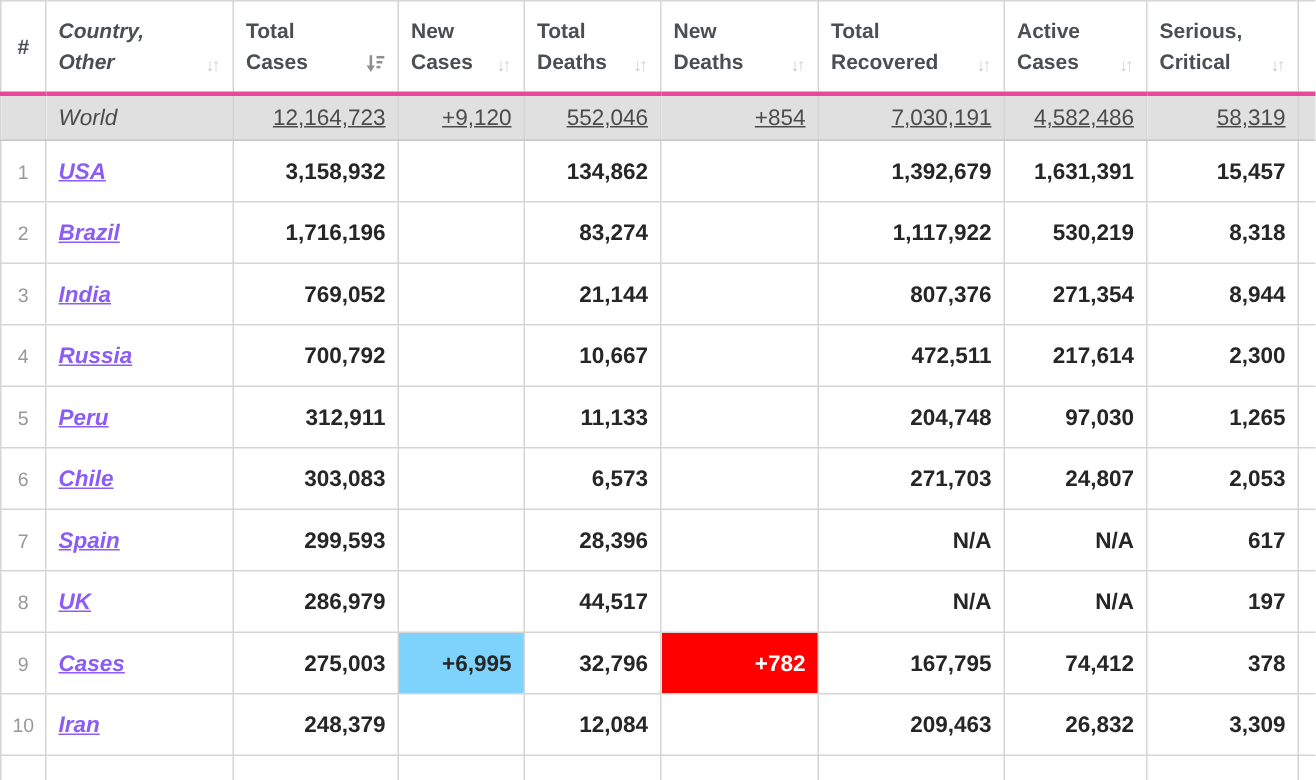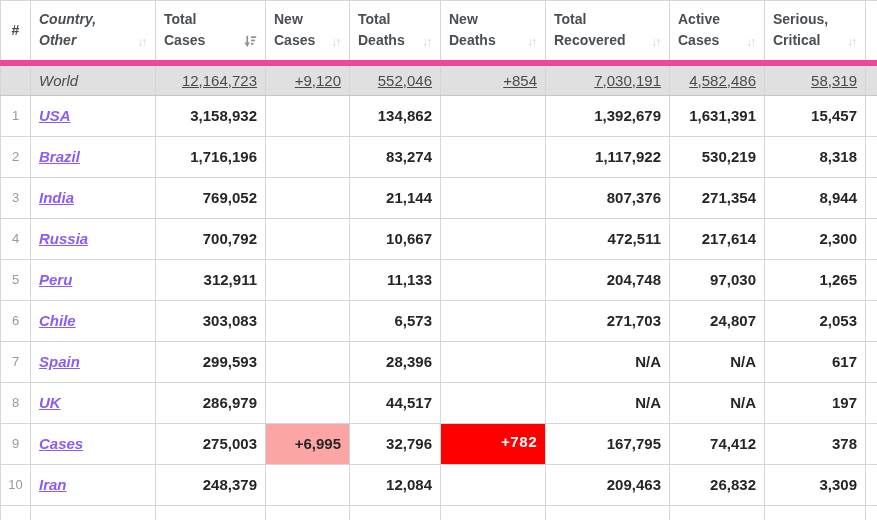--- a/index.html
+++ b/index.html
@@ -87,29 +87,29 @@
     text-align: right;
     font-weight: bold;
     color: #262626;
   }
   
   tr.world-row td {
     height: 25px;
     background: #e0e0e0;
     color: #4b4b4b;
     font-weight: normal;
-    border-top: 6px solid #ec4899;
+    border-top: 3px solid #ec4899;
     border-bottom: 1px solid #c6c6c6;
   }
   tr.world-row td.num { font-weight: normal; color: #4b4b4b; text-decoration: underline; }
   tr.world-row td.country-cell { font-size: 15px; }
 
   
-  td.hl-yellow { background: #fca5a5; }
-  td.hl-red { background: #FF0000; font-family: Liberation Mono, monospace; }
+  td.hl-yellow { background: #7dd3fc; }
+  td.hl-red { background: #FF0000; }
   td.hl-red.num { color: #ffffff; }
 
   tr.partial-row td { height: 40px; background: #fff; }
 </style>
 </head>
 <body>
 
 <div class="viewport">
   <table>
     <thead id="thead">

